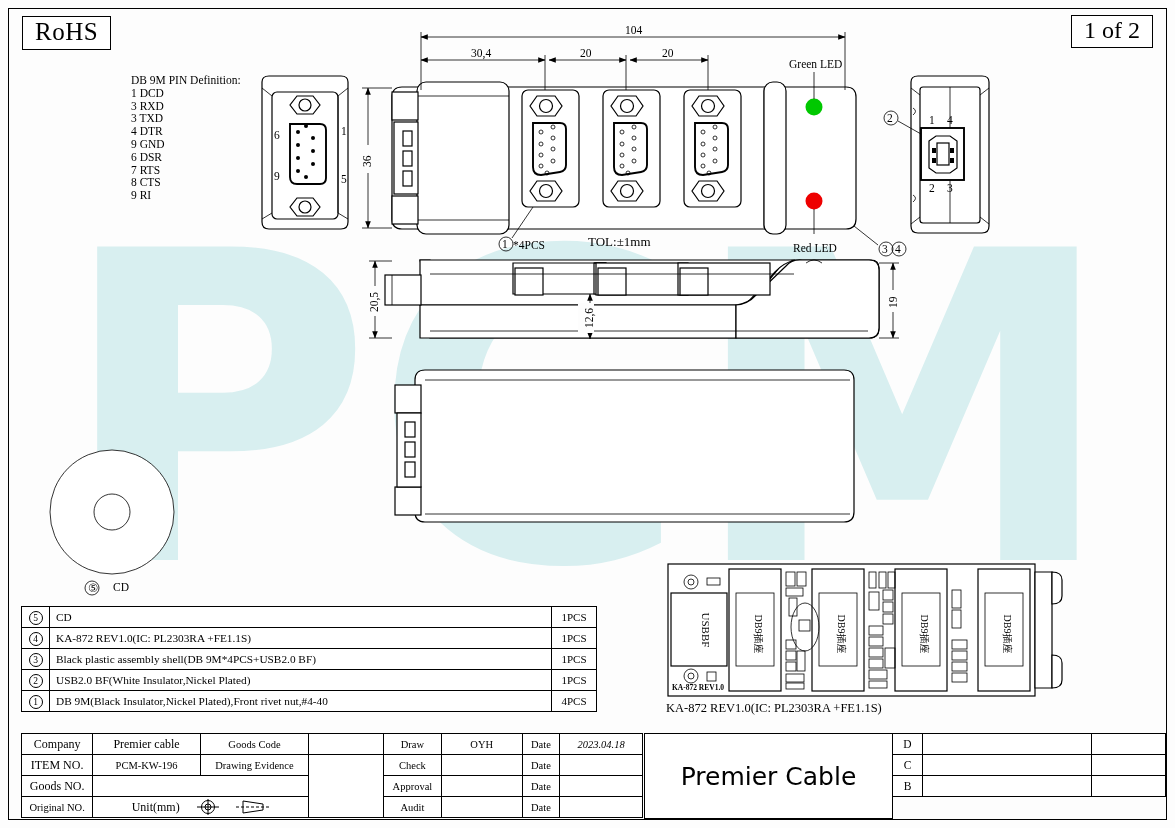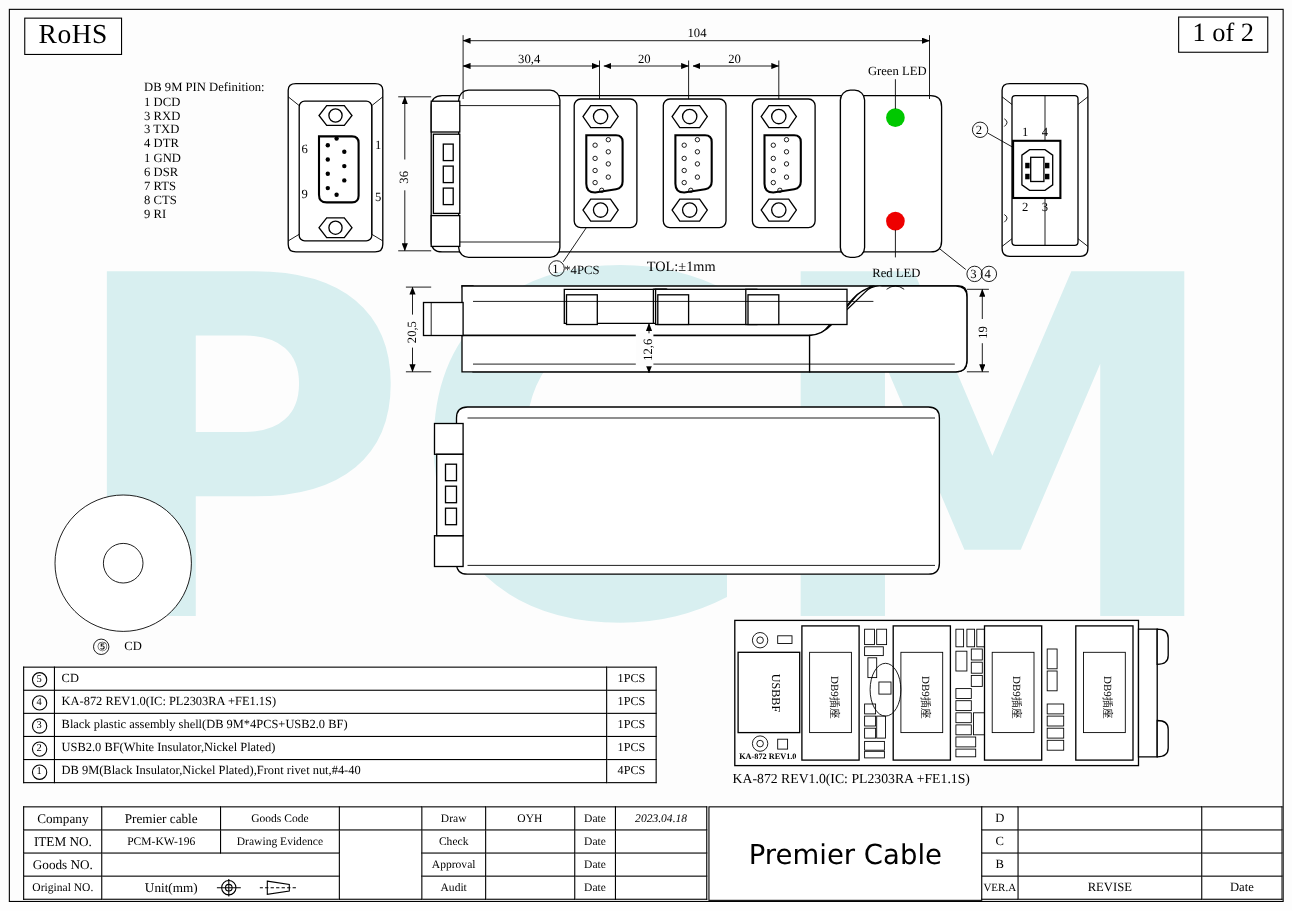--- a/index.html
+++ b/index.html
@@ -172,21 +172,21 @@
   <div id="rohs">RoHS</div>
 
   <div id="pageof">1 of 2</div>
 
   <div id="pindef">
     <div class="hdr">DB 9M PIN Definition:</div>
     <div>1 DCD</div>
     <div>3 RXD</div>
     <div>3 TXD</div>
     <div>4 DTR</div>
-    <div>1 GND</div>
+    <div>9 GND</div>
     <div>6 DSR</div>
     <div>7 RTS</div>
     <div>8 CTS</div>
     <div>9 RI</div>
   </div>
 
   <svg id="draw" viewBox="0 0 1175 828">
 
     <defs>
       <marker id="ar" markerWidth="9" markerHeight="7" refX="8.5" refY="3.5" orient="auto">
@@ -618,21 +618,16 @@
       <tr>
         <td class="vl">C</td>
         <td class="vm"></td>
         <td class="vr"></td>
       </tr>
       <tr>
         <td class="vl">B</td>
         <td class="vm"></td>
         <td class="vr"></td>
       </tr>
-      <tr>
-        <td class="vl" style="font-size:10px">VER.A</td>
-        <td class="vm">REVISE</td>
-        <td class="vr">Date</td>
-      </tr>
     </tbody>
   </table>
 
 </div>
 
 </body></html>

